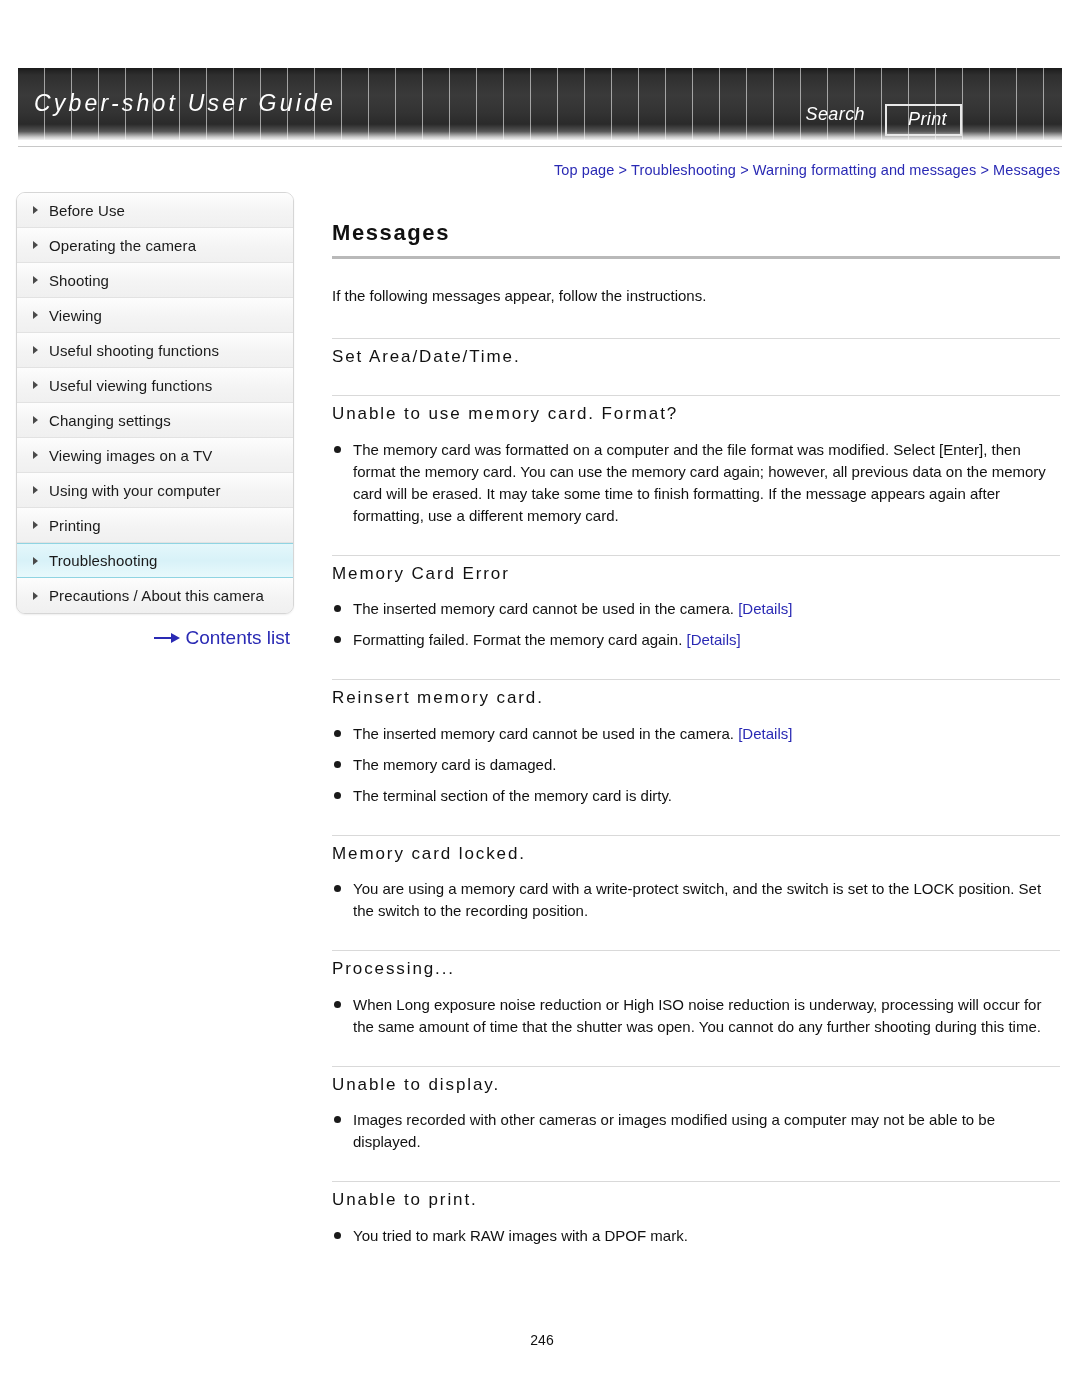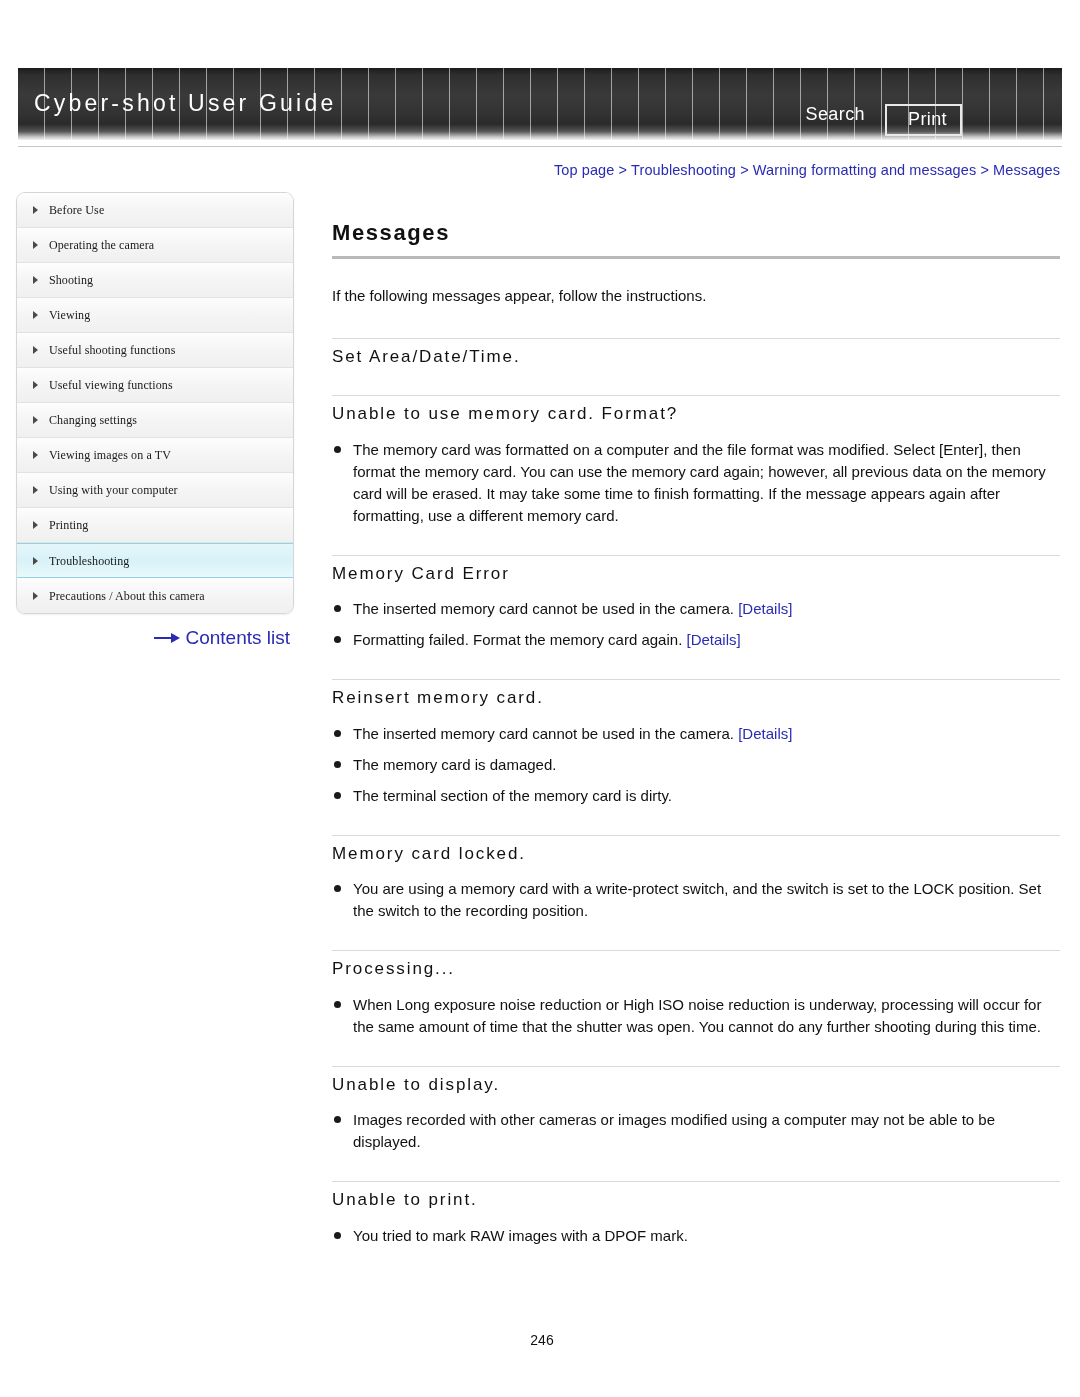--- a/index.html
+++ b/index.html
@@ -16,20 +16,21 @@
     color: #000000;
     overflow: hidden;
   }
 
   
   .header-wrap {
     position: absolute;
     left: 0; top: 0;
     width: 984px;
     height: 150px;
+    font-style: italic;
   }
   .header-bar {
     position: absolute;
     left: 18px;
     top: 68px;
     width: 1044px;
     height: 72px;
     background:
       repeating-linear-gradient(
         to right,
@@ -139,25 +140,24 @@
   }
   .nav-arrow {
     width: 0; height: 0;
     border-left: 5px solid #4a4a4a;
     border-top: 4px solid transparent;
     border-bottom: 4px solid transparent;
     margin-right: 11px;
     flex: 0 0 auto;
   }
   .nav-label {
-    font-size: 12px;
+    font-size: 15px;
     color: #1a1a1a;
     letter-spacing: 0.1px;
     line-height: 1;
-    font-family: Liberation Serif, serif;
   }
 
   .contents-list {
     position: absolute;
     left: 16px;
     top: 628px;
     width: 276px;
     display: flex;
     justify-content: flex-end;
     align-items: center;

